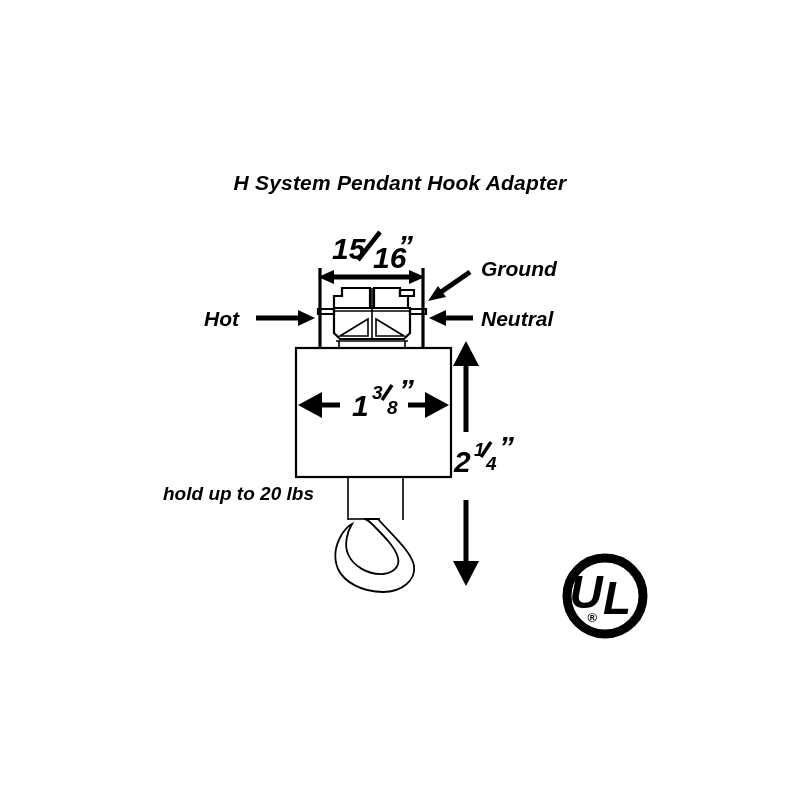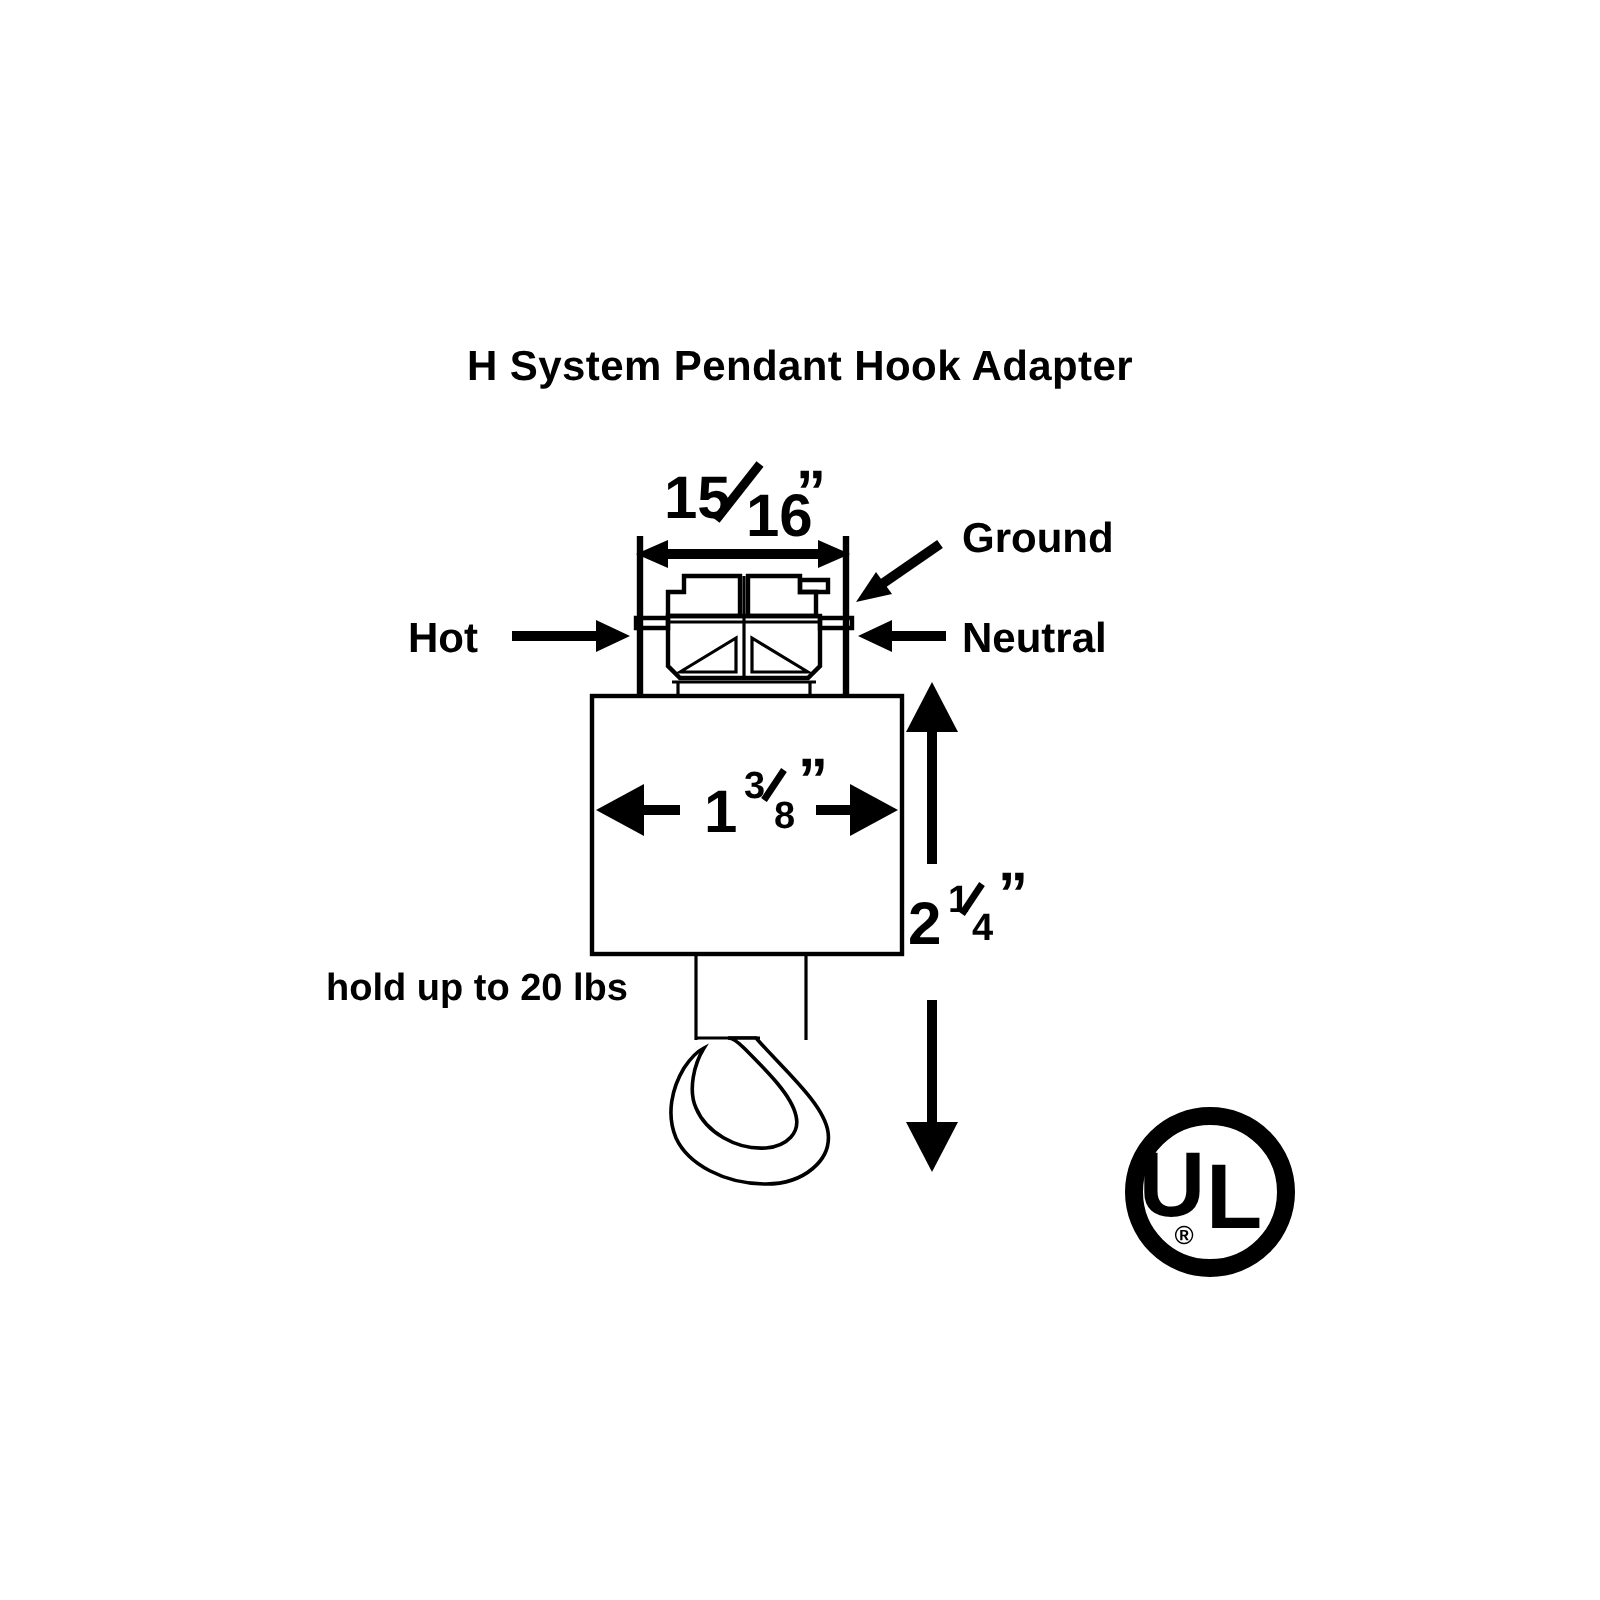--- a/index.html
+++ b/index.html
@@ -13,20 +13,21 @@
     font-family: "Liberation Sans", sans-serif;
     position: relative;
     overflow: hidden;
   }
   #diagram-root {
     position: absolute;
     left: 0;
     top: 0;
     width: 800px;
     height: 776px;
+    font-style: italic;
   }
   svg#product-diagram {
     display: block;
     width: 800px;
     height: 800px;
   }
   .txt {
     font-family: "Liberation Sans", sans-serif;
     font-weight: bold;
     fill: #000000;

